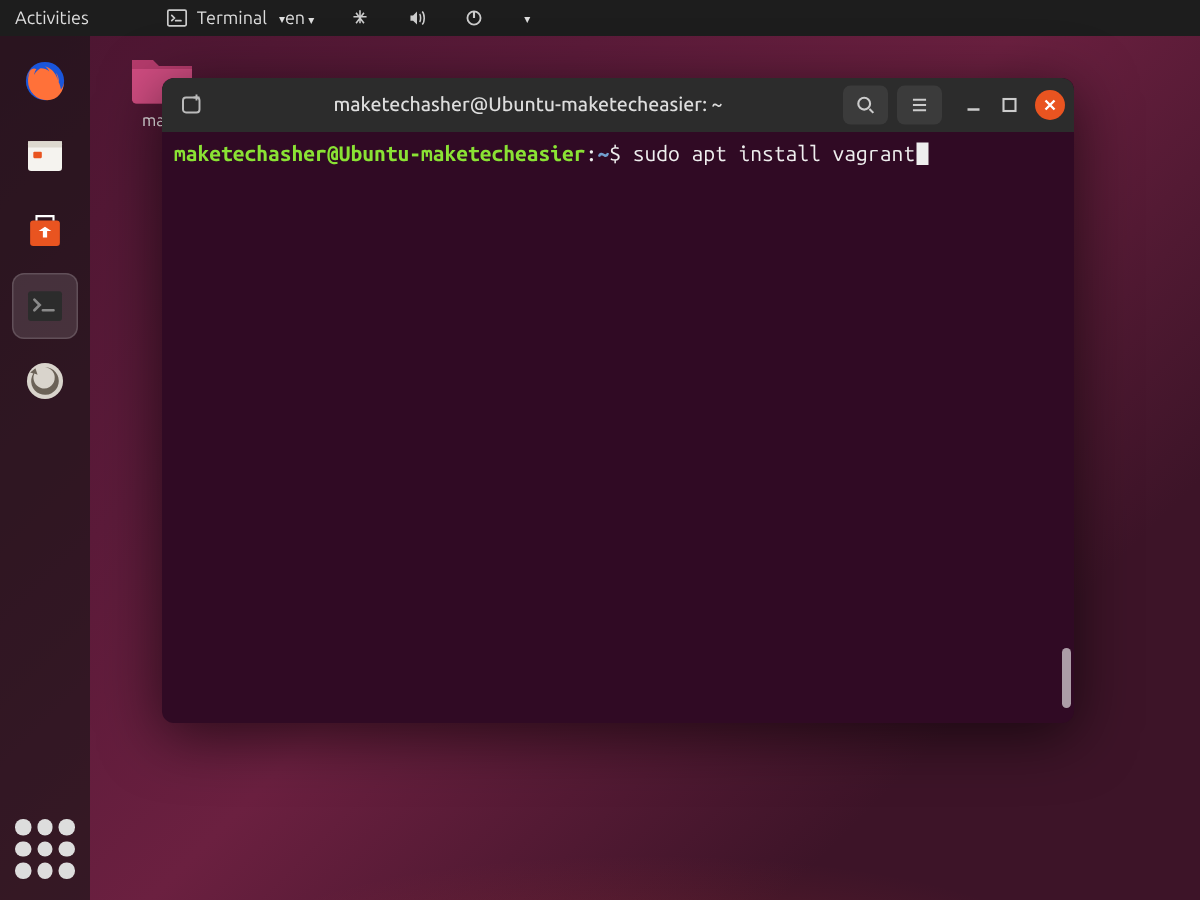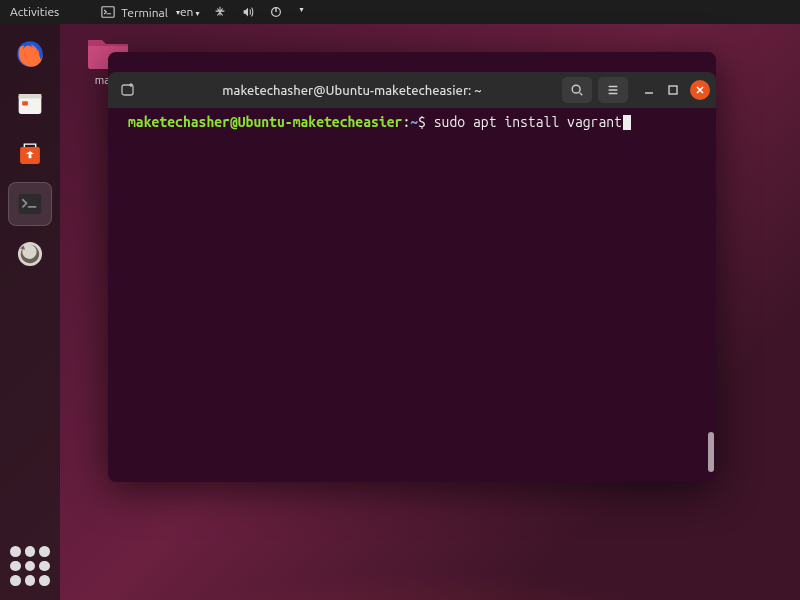--- a/index.html
+++ b/index.html
@@ -14,21 +14,21 @@
       position: absolute; left: 60px; right: 0; bottom: -40px; height: 200px;
       background: radial-gradient(ellipse 400px 100px at 50% 100%, rgba(255,80,60,0.15), transparent 70%);
       pointer-events: none;
     }
     
     .topbar {
       position: absolute; top: 0; left: 0; right: 0; height: 24px;
       background: #1d1d1d; display: flex; align-items: center;
       color: #ddd; font-size: 12px; padding: 0 10px;
     }
-    .topbar-left, .topbar-right { display: flex; gap: 14px; }
+    .topbar-left, .topbar-right { display: flex; align-items: center; gap: 24px; }
     .topbar-center { flex: 1; text-align: center; }
     .app-menu { display: flex; align-items: center; gap: 6px; margin-left: 28px; }
     .app-menu svg { width: 14px; height: 14px; }
     .tri { font-size: 8px; margin-left: 2px; }
     .topbar-right .ico { width: 14px; height: 14px; display: inline-flex; align-items: center; justify-content: center; }
     
     .dock {
       position: absolute; left: 0; top: 24px; bottom: 0; width: 60px;
       background: rgba(20,20,20,0.6); display: flex; flex-direction: column;
       align-items: center; padding-top: 8px; gap: 6px;
@@ -61,42 +61,41 @@
       position: absolute; left: 108px; top: 52px;
       width: 608px; height: 430px;
       background: #300a24; border-radius: 8px;
       box-shadow: 0 8px 40px rgba(0,0,0,0.6);
       display: flex; flex-direction: column; overflow: hidden;
     }
     .term-titlebar {
       height: 36px; background: #2c2c2c;
       display: flex; align-items: center; padding: 10px 6px; gap: 6px;
       border-radius: 8px 8px 0 0;
-      margin-top: 20px;
     }
     .tb-btn {
       width: 28px; height: 28px; border-radius: 4px;
       display: flex; align-items: center; justify-content: center; cursor: pointer;
     }
     .tb-title {
       flex: 1; text-align: center; color: #ddd; font-size: 13px; font-weight: 500;
     }
     .tb-search, .tb-menu {
       width: 30px; height: 26px; border-radius: 5px;
       background: #3b3b3b; display: flex; align-items: center; justify-content: center;
       cursor: pointer;
     }
     .win-ctrl { display:flex; gap: 10px; margin-left: 8px; align-items:center; }
     .win-min, .win-max { width: 14px; height:14px; display:flex; align-items:center; justify-content:center; cursor:pointer; }
     .win-close {
       width: 20px; height: 20px; border-radius: 50%; background: #e95420;
       display: flex; align-items:center; justify-content:center; cursor:pointer;
     }
     .term-body {
-      flex: 1; padding: 6px 20px;
+      flex: 1; padding: 6px 8px;
       font-family: "Ubuntu Mono","DejaVu Sans Mono",monospace;
       font-size: 14px; color: #eee; position: relative;
     }
     .term-line { white-space: pre; }
     .ps-user { color: #8ae234; font-weight: bold; }
     .ps-path { color: #729fcf; font-weight: bold; }
     .cursor {
       display: inline-block; width: 8px; height: 15px; background: #eee;
       vertical-align: text-bottom; margin-left: 1px;
     }

